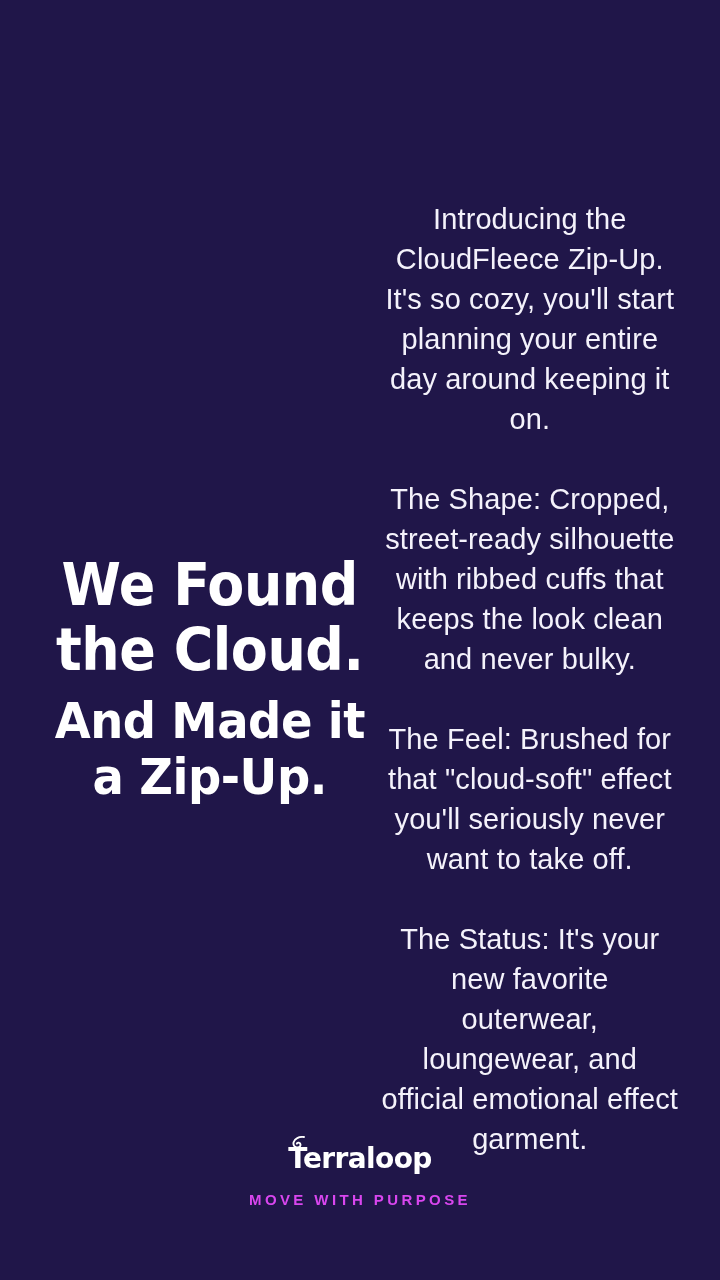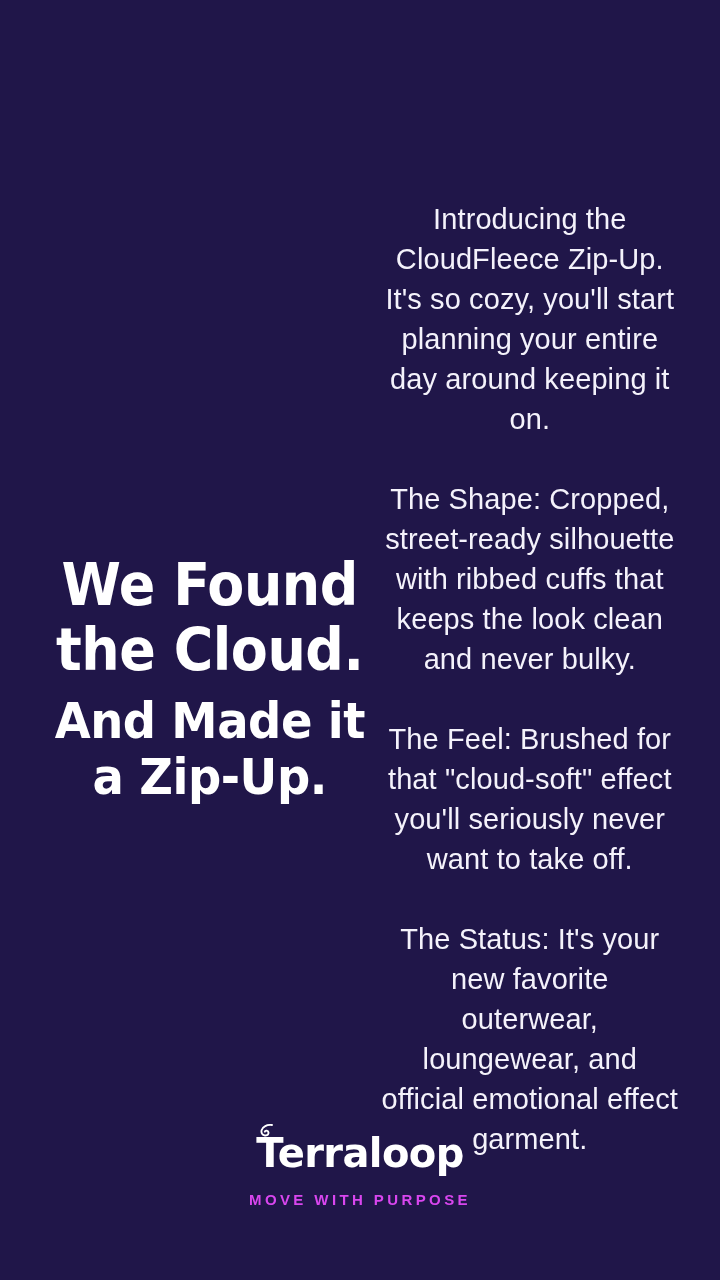--- a/index.html
+++ b/index.html
@@ -67,21 +67,21 @@
     bottom: 72px;
     display: flex;
     flex-direction: column;
     align-items: center;
   }
   .brand {
     display: flex;
     align-items: flex-end;
     color: #ffffff;
     font-family: "DejaVu Sans", sans-serif;
-    font-size: 40px;
+    font-size: 28px;
     font-weight: bold;
     letter-spacing: -0.6px;
     position: relative;
   }
   .brand .mark {
     position: absolute;
     left: 4px;
     top: -9px;
     width: 13px;
     height: 13px;

